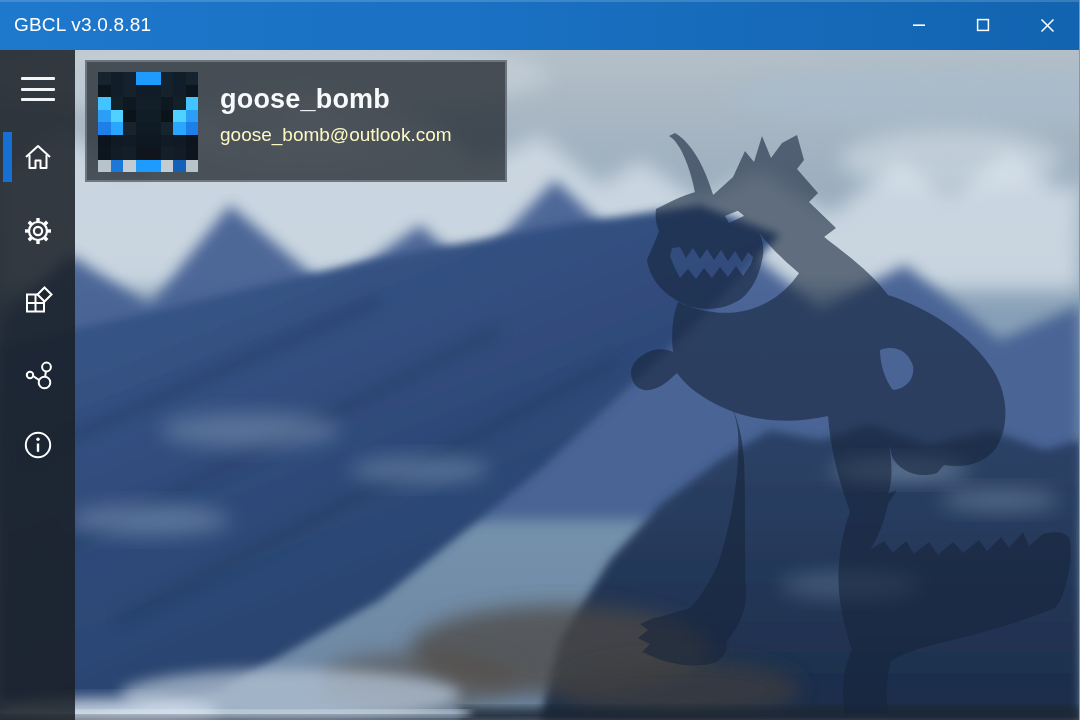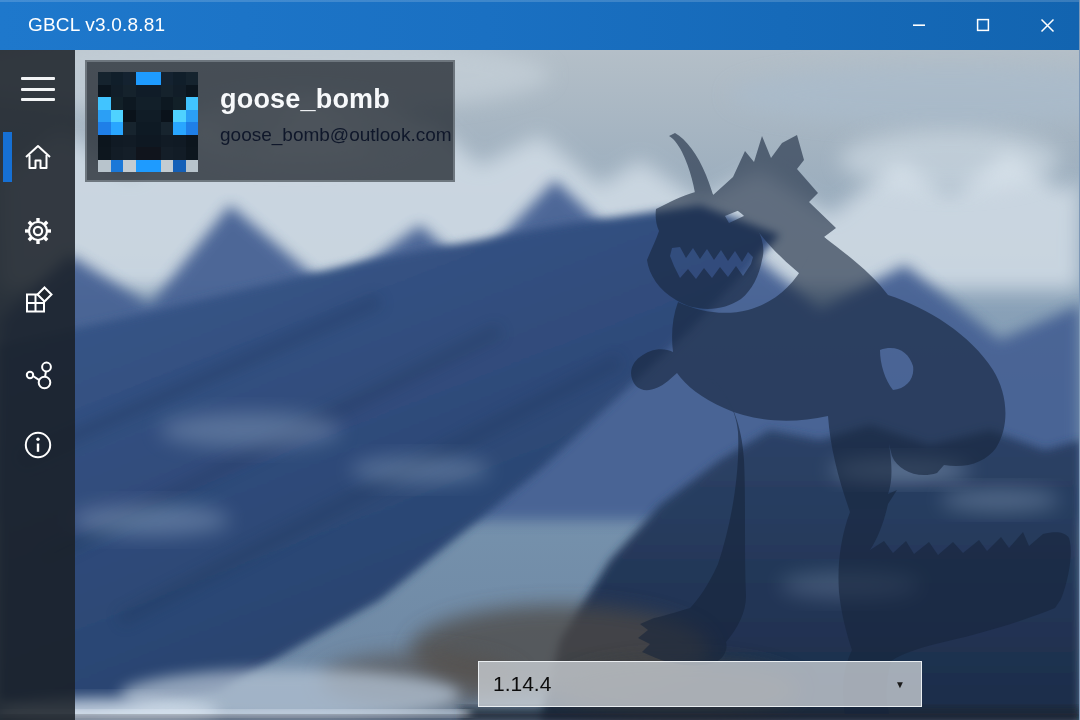--- a/index.html
+++ b/index.html
@@ -11,21 +11,21 @@
     border-right:1px solid rgba(160,190,225,.35);
   }
   
   .titlebar{
     position:absolute; top:0; left:0; width:100%; height:50px;
     background:linear-gradient(90deg,#1e78cc 0%,#1a70c2 45%,#1264b0 100%);
     display:flex; align-items:center; z-index:30;
     box-shadow:inset 0 2px 0 rgba(255,255,255,.16);
   }
   .titlebar .title{
-    margin-left:28px; color:#fff; font-size:19px; letter-spacing:.2px;
+    margin-left:14px; color:#fff; font-size:19px; letter-spacing:.2px;
   }
   .controls{ margin-left:auto; display:flex; height:100%; }
   .ctrl-btn{
     width:64px; height:100%; display:flex; align-items:center; justify-content:center;
     background:transparent; border:none; cursor:pointer;
   }
   .ctrl-btn svg{ display:block; }
   
   .content{ position:absolute; top:50px; left:0; width:1080px; height:670px; }
   svg.bg{ position:absolute; top:0; left:0; }
@@ -43,35 +43,35 @@
     position:absolute; left:0; width:75px; height:50px; cursor:pointer;
     display:flex; align-items:center; justify-content:center;
   }
   .nav-item .accent{
     position:absolute; left:3px; top:0; width:9px; height:50px;
     background:#1670d4; display:none;
   }
   .nav-item.active .accent{ display:block; }
   
   .user-card{
-    position:absolute; left:85px; top:10px; width:370px; height:122px;
+    position:absolute; left:85px; top:10px; width:422px; height:122px;
     background:rgba(36,42,50,.78);
     border:2px solid rgba(148,157,165,.5);
     z-index:10; cursor:pointer;
   }
   .avatar{
     position:absolute; left:11px; top:10px; width:100px; height:100px;
     display:grid; grid-template-columns:repeat(8,1fr); grid-template-rows:repeat(8,1fr);
   }
   .user-name{
     position:absolute; left:133px; top:22px; color:#f7f9fb; font-size:27px;
     font-weight:600; letter-spacing:.2px;
   }
   .user-email{
-    position:absolute; left:133px; top:62px; color:#0f172a; font-size:19px;
+    position:absolute; left:133px; top:62px; color:#fef9c3; font-size:19px;
   }
   
   .version-dropdown{
     position:absolute; left:478px; top:611px; width:444px; height:46px;
     background:rgba(203,208,213,.78);
     border:1px solid rgba(246,249,251,.85);
     z-index:10; cursor:pointer;
     display:flex; align-items:center;
   }
   .version-dropdown .value{
@@ -324,19 +324,15 @@
           <div style="background: rgb(30, 155, 255);"></div>
           <div style="background: rgb(30, 155, 255);"></div>
           <div style="background: rgb(195, 204, 210);"></div>
           <div style="background: rgb(20, 96, 184);"></div>
           <div style="background: rgb(184, 196, 204);"></div>
         </div>
       <div class="user-name">goose_bomb</div>
       <div class="user-email">goose_bomb@outlook.com</div>
     </div>
 
-    <div class="version-dropdown">
-      <span class="value">1.14.4</span>
-      <span class="caret">▼</span>
-    </div>
 
   </div>
 </div>
 
 </body></html>

